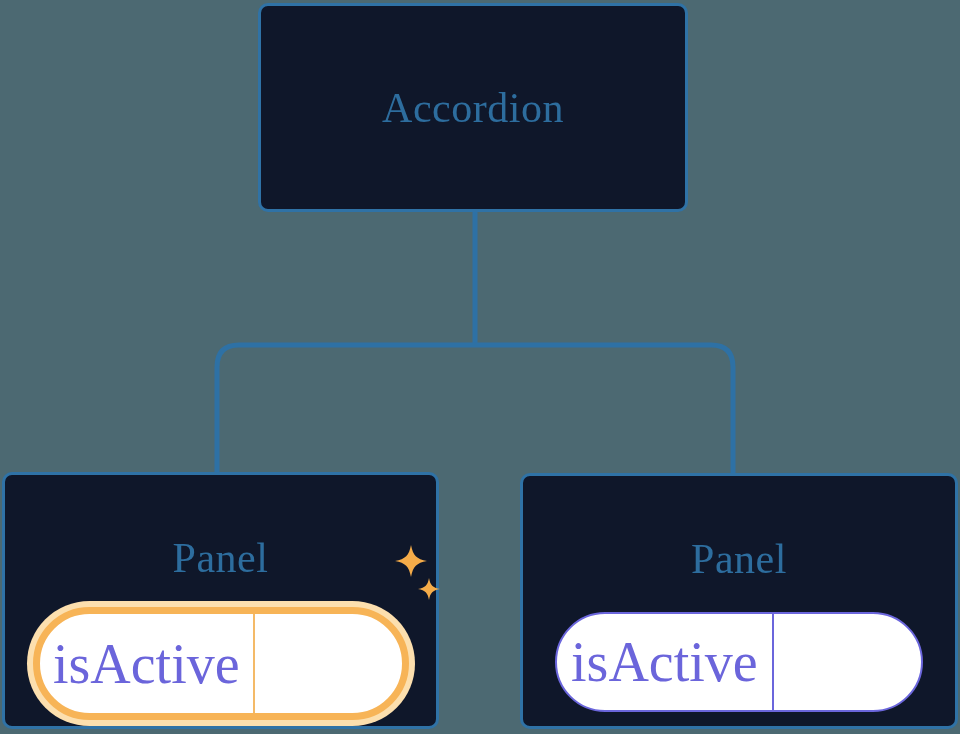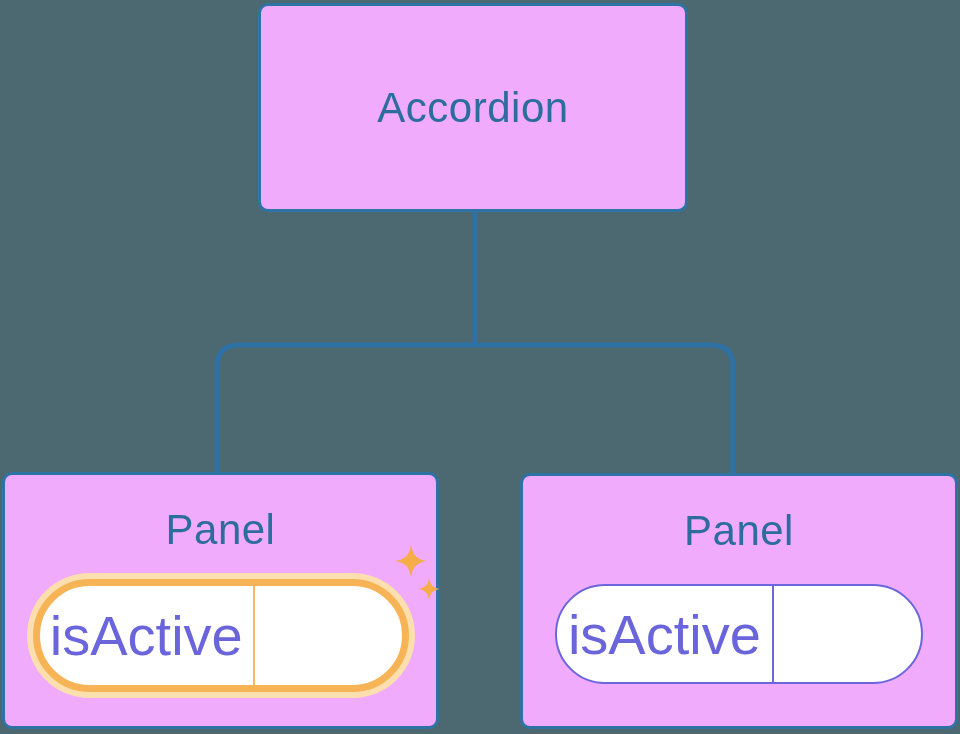--- a/index.html
+++ b/index.html
@@ -14,40 +14,41 @@
 
   svg.connectors { position: absolute; left: 0; top: 0; }
   svg.connectors path {
     stroke: var(--connector, #2e71a5);
     stroke-width: 5;
     fill: none;
   }
 
   .node {
     position: absolute;
-    background: #f0abfc;
+    background: #0f172a;
     border: 3px solid var(--node-border, #2f72a6);
     border-radius: 10px;
+    font-family: Liberation Serif, serif;
   }
   .accordion {
     left: 258px; top: 3px; width: 430px; height: 209px;
     display: flex; align-items: center; justify-content: center;
   }
   .node-title {
     font-size: 42px;
     font-weight: 500;
     color: var(--node-text, #2d6d9e);
     letter-spacing: 0.5px;
   }
   .panel {
     display: flex; flex-direction: column; align-items: center;
   }
   .panel-left  { left: 2px;   top: 472px; width: 437px; height: 257px; }
   .panel-right { left: 520px; top: 473px; width: 438px; height: 256px; }
-  .panel .node-title { margin-top: 32px; line-height: 1.1; }
+  .panel .node-title { margin-top: 60px; line-height: 1.1; }
 
   .pill {
     display: flex; align-items: stretch;
     background: #ffffff;
   }
   .pill-active {
     margin-top: 26px;
     width: 376px; height: 113px;
     border: 7px solid var(--highlight-orange, #f7b457);
     border-radius: 60px;

